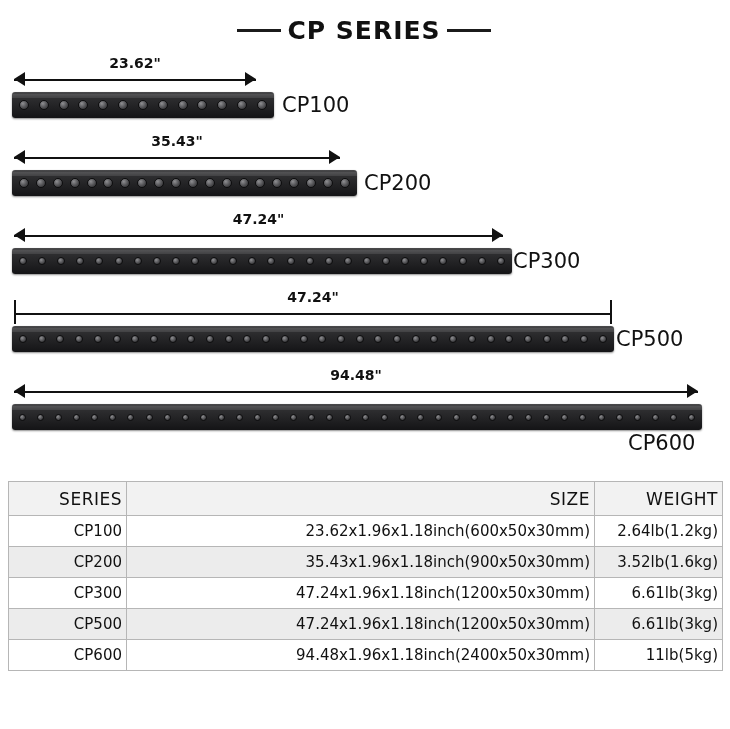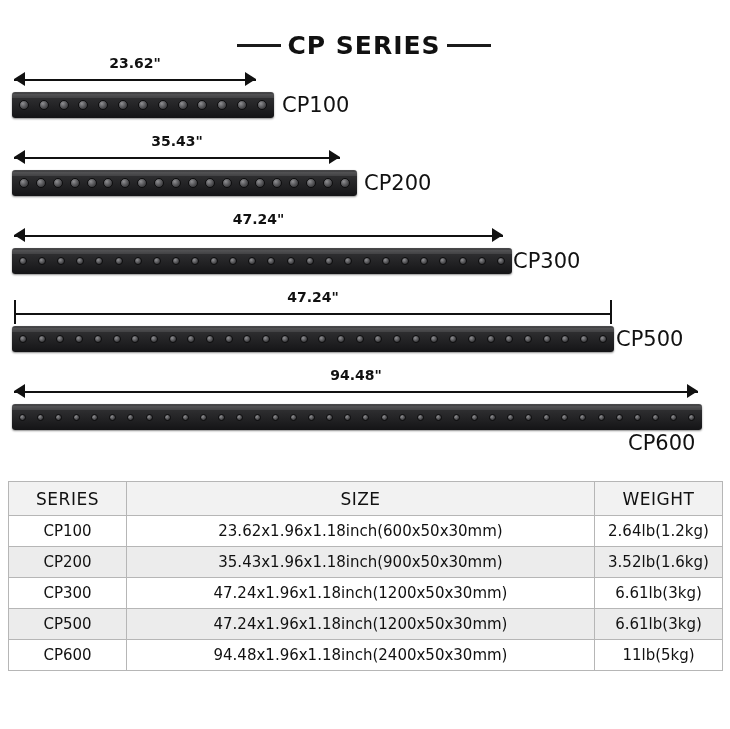--- a/index.html
+++ b/index.html
@@ -19,21 +19,20 @@
   
   .title-wrap {
     position: absolute;
     top: 16px;
     left: 0;
     width: 728px;
     display: flex;
     align-items: center;
     justify-content: center;
     gap: 6px;
-    margin-top: 15px;
   }
   .title-rule {
     width: 44px;
     height: 3px;
     background: #1b1b1b;
   }
   .title-text {
     font-size: 25px;
     font-weight: bold;
     letter-spacing: 1px;
@@ -170,24 +169,24 @@
     position: absolute;
     left: 8px;
     top: 481px;
     width: 714px;
     border-collapse: collapse;
     table-layout: fixed;
     font-size: 15px;
   }
   .spec-table th, .spec-table td {
     border: 1px solid #b6b6b6;
-    padding: 6px 10px;
+    padding: 6px 4px;
     height: 28px;
     box-sizing: border-box;
-    text-align: center;
+    text-align: right;
     color: #111;
     font-weight: normal;
   }
   .spec-table thead th {
     font-size: 17px;
     letter-spacing: 0.5px;
     background: #f2f2f2;
     height: 34px;
   }
   .spec-table tbody tr:nth-child(even) {

